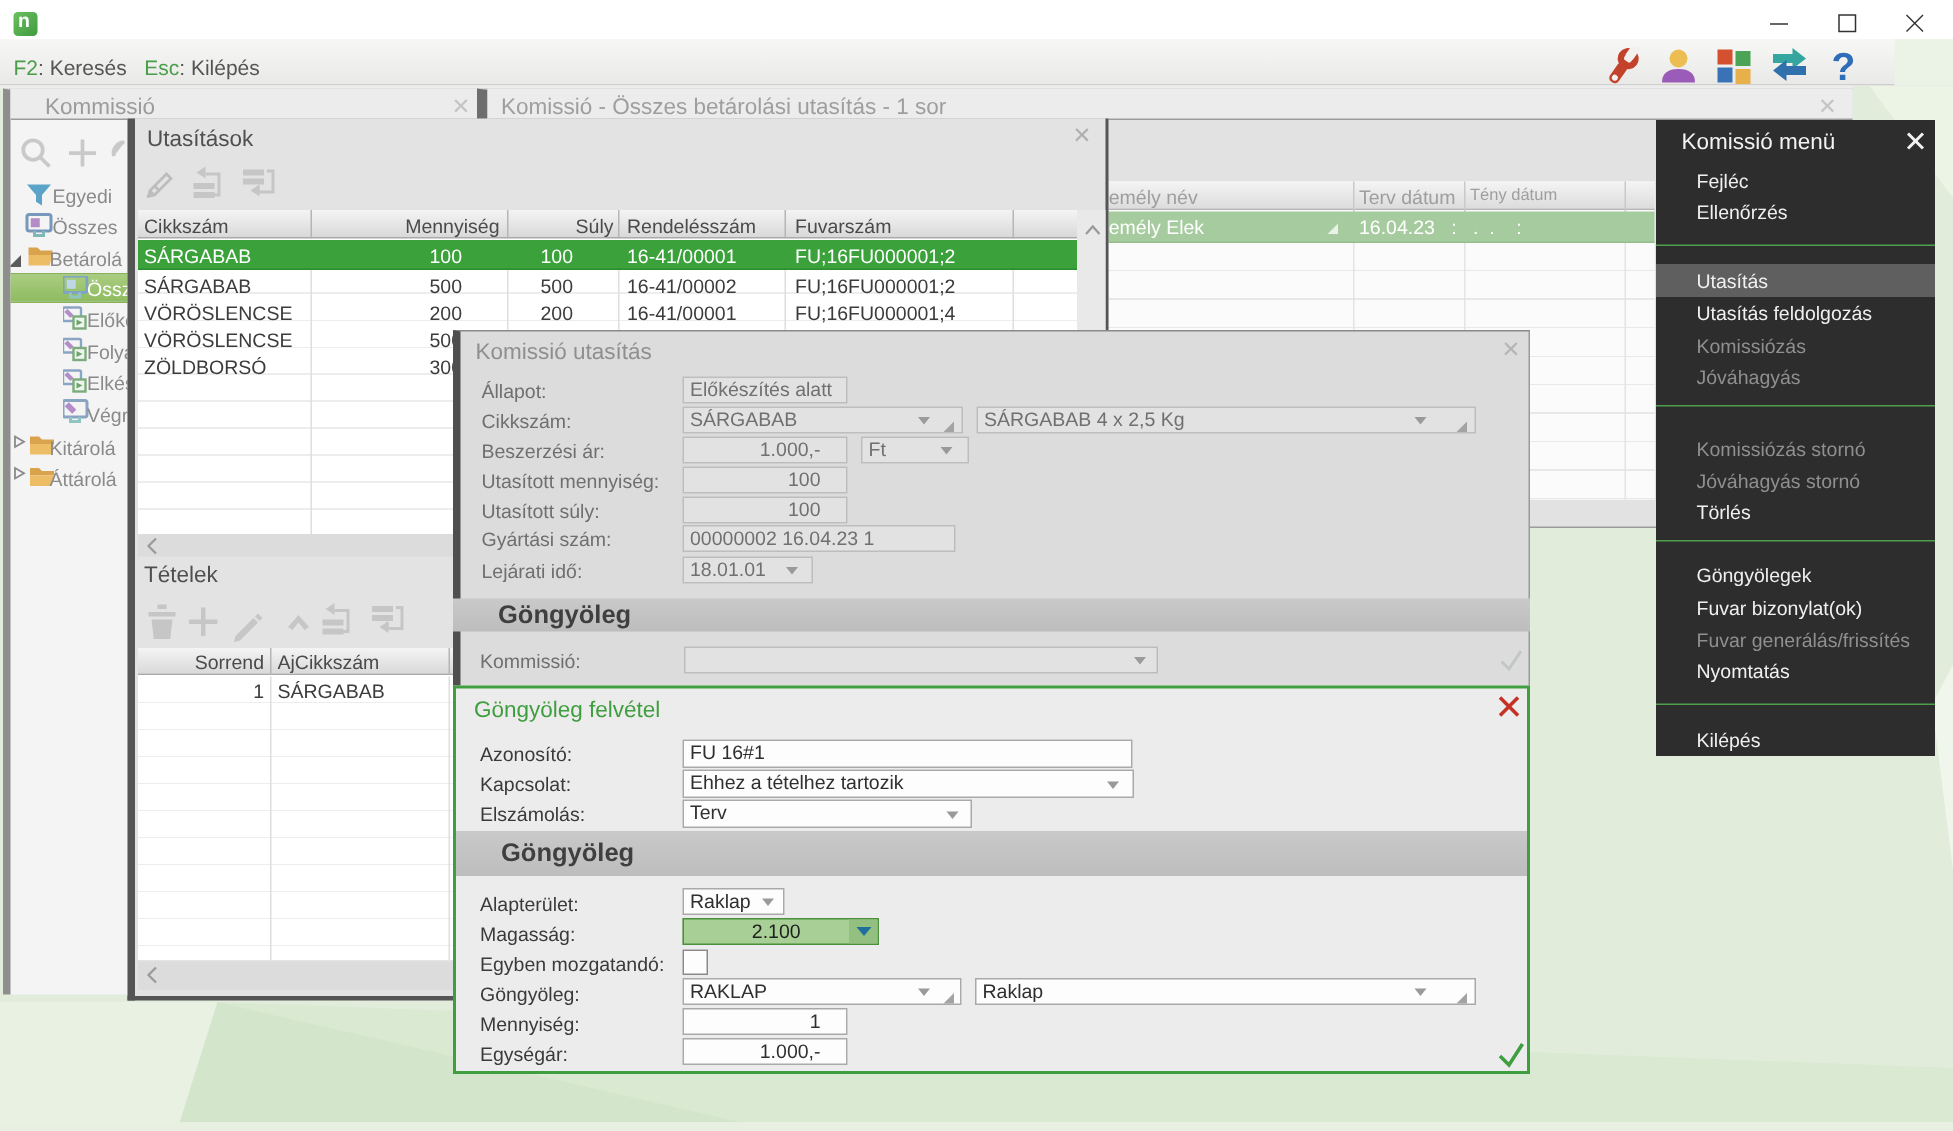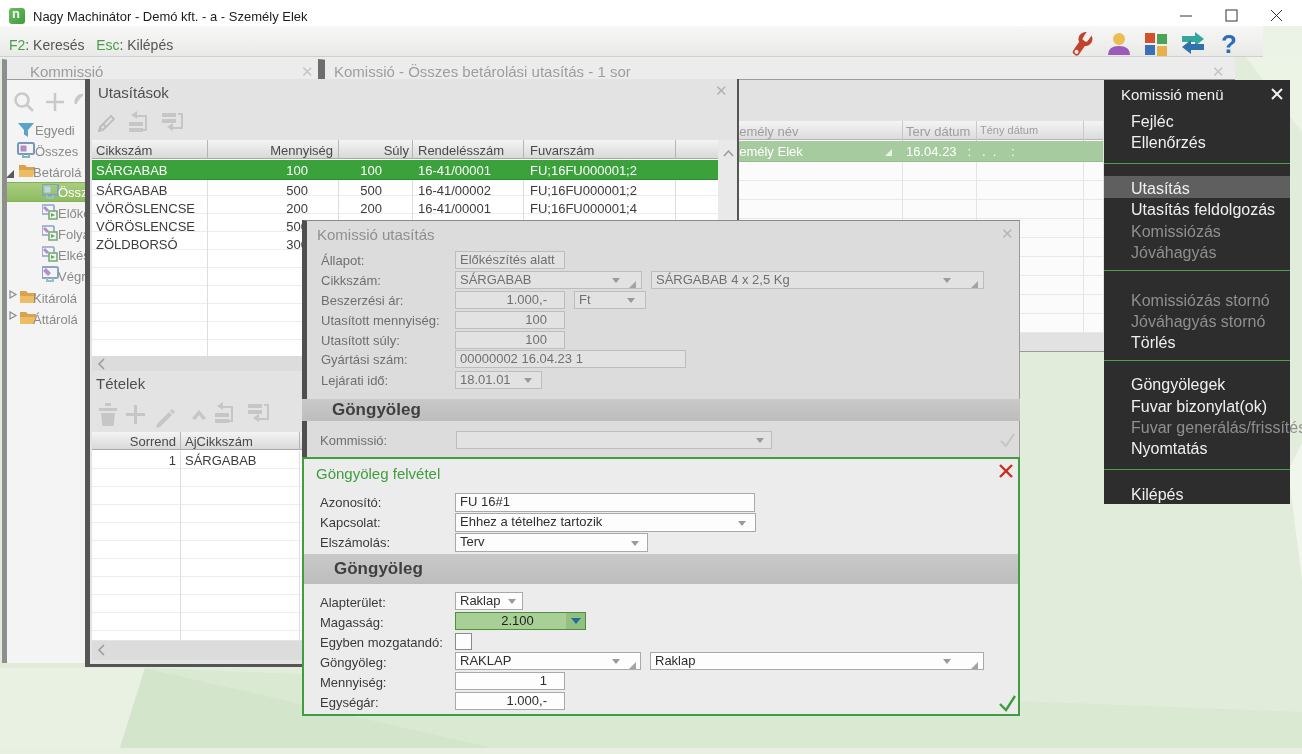--- a/index.html
+++ b/index.html
@@ -7,21 +7,21 @@
 .ab{position:absolute}
 .nw{white-space:nowrap}
 .da{position:absolute;width:0;height:0;border-left:4px solid transparent;border-right:4px solid transparent;border-top:5px solid #9a9a9a}
 .cor{position:absolute;width:0;height:0;border-bottom:7px solid #a3a3a3;border-left:7px solid transparent}
 .f1{position:absolute;background:#e2e2e2;border:1px solid #bdbdbd;font-size:13px;color:#707070;line-height:16px;padding:0 4px;white-space:nowrap;overflow:hidden}
 .f2{position:absolute;background:#fdfdfd;border:1px solid #a9a9a9;font-size:13px;color:#2f2f2f;line-height:16px;padding:0 4px;white-space:nowrap;overflow:hidden}
 .lb1{position:absolute;font-size:13px;color:#6f6f6f;white-space:nowrap}
 .lb2{position:absolute;font-size:13px;color:#3a3a3a;white-space:nowrap}
 .band{position:absolute;background:linear-gradient(#c9c9c9,#bdbdbd);}
 .band span{font-weight:bold;font-size:17px;color:#3f3f3f;position:absolute;left:30px;top:4px}
-.mi{position:absolute;left:27px;font-size:16px;color:#f0f0f0;white-space:nowrap}
+.mi{position:absolute;left:27px;font-size:13px;color:#f0f0f0;white-space:nowrap}
 .mid{color:#8f8f8f}
 .sep{position:absolute;left:0;width:186px;height:1px;background:#4d9e4d}
 .hx{position:absolute;color:#c4c4c4;font-size:15px;line-height:14px}
 .cell{position:absolute;font-size:13px;color:#3c3c3c;white-space:nowrap;overflow:hidden}
 .hcell{position:absolute;font-size:13px;color:#4a4a4a;white-space:nowrap;overflow:hidden}
 .vsep{position:absolute;width:1px;background:#dedede}
 </style></head>
 <body>
 <div id="app">
 
@@ -31,21 +31,20 @@
 <polygon points="145,611 520,697 118,697" fill="#d3e5cb"></polygon>
 <polygon points="145,611 1302,655 1302,697 520,697" fill="#d9e9d2"></polygon>
 <polygon points="1246,0 1302,0 1302,75" fill="#ecf4e6"></polygon>
 <polygon points="1288,413 1302,386 1302,523" fill="#f0f6eb"></polygon>
 <rect x="0" y="691" width="1302" height="6" fill="#e7f0e1"></rect>
 </svg>
 
 <div class="ab" style="left:0;top:0;width:1302px;height:26px;background:#fff"></div>
 <div class="ab" style="left:9px;top:8px;width:16px;height:16px;background:linear-gradient(135deg,#6cbf5e,#3f9c3f);border-radius:3px"></div>
 <div class="ab" style="left:12px;top:6px;font-size:13px;font-weight:bold;color:#fff">n</div>
-<div class="ab nw" style="left:33px;top:9px;font-size:13px;color:#1c1c1c">Nagy Machinátor - Demó kft. - a - Személy Elek</div>
 <svg class="ab" style="left:1175px;top:5px" width="120" height="20" viewBox="0 0 120 20">
 <line x1="5" y1="11" x2="17" y2="11" stroke="#333" stroke-width="1"></line>
 <rect x="51" y="5" width="11" height="11" fill="none" stroke="#333" stroke-width="1"></rect>
 <line x1="96" y1="5" x2="107" y2="16" stroke="#333" stroke-width="1"></line>
 <line x1="107" y1="5" x2="96" y2="16" stroke="#333" stroke-width="1"></line>
 </svg>
 
 <div class="ab" style="left:0;top:26px;width:1302px;height:31px;background:linear-gradient(#f7f7f5,#e9e9e7);border-bottom:1px solid #cfcfcd"></div>
 <div class="ab nw" style="left:9px;top:37px;font-size:14px;color:#555"><span style="color:#4a9e4a">F2</span>: Keresés&nbsp;&nbsp;&nbsp;<span style="color:#4a9e4a">Esc</span>: Kilépés</div>
 <div class="ab" style="left:1263px;top:26px;width:39px;height:31px;background:#ebf3e7"></div>
@@ -307,21 +306,21 @@
     <div class="cor" style="left:971px;top:281px"></div>
 <div class="lb1" style="left:321px;top:293px">Beszerzési ár:</div>
 <div class="f1" style="left:455px;top:291px;width:110px;height:18px;text-align:right;padding-right:17px">1.000,-</div>
 <div class="f1" style="left:574px;top:291px;width:72px;height:18px">Ft</div>
 <div class="da" style="left:627px;top:298px"></div>
 <div class="lb1" style="left:321px;top:313px">Utasított mennyiség:</div>
 <div class="f1" style="left:455px;top:311px;width:110px;height:18px;text-align:right;padding-right:17px">100</div>
 <div class="lb1" style="left:321px;top:333px">Utasított súly:</div>
 <div class="f1" style="left:455px;top:331px;width:110px;height:18px;text-align:right;padding-right:17px">100</div>
 <div class="lb1" style="left:321px;top:352px">Gyártási szám:</div>
-<div class="f1" style="left:455px;top:350px;width:231px;height:18px">00000002 16.04.23 1</div>
+<div class="f1" style="left:455px;top:350px;width:182px;height:18px">00000002 16.04.23 1</div>
 <div class="lb1" style="left:321px;top:373px">Lejárati idő:</div>
 <div class="f1" style="left:455px;top:371px;width:87px;height:18px">18.01.01</div>
 <div class="da" style="left:524px;top:378px"></div>
 <div class="band" style="left:302px;top:399px;width:718px;height:22px">
       <span style="top:1px">Göngyöleg</span>
     </div>
 <div class="lb1" style="left:320px;top:433px">Kommissió:</div>
 <div class="f1" style="left:456px;top:431px;width:316px;height:18px"></div>
 <div class="da" style="left:756px;top:438px"></div>
 <svg class="ab" style="left:998px;top:431px" width="18" height="18">

